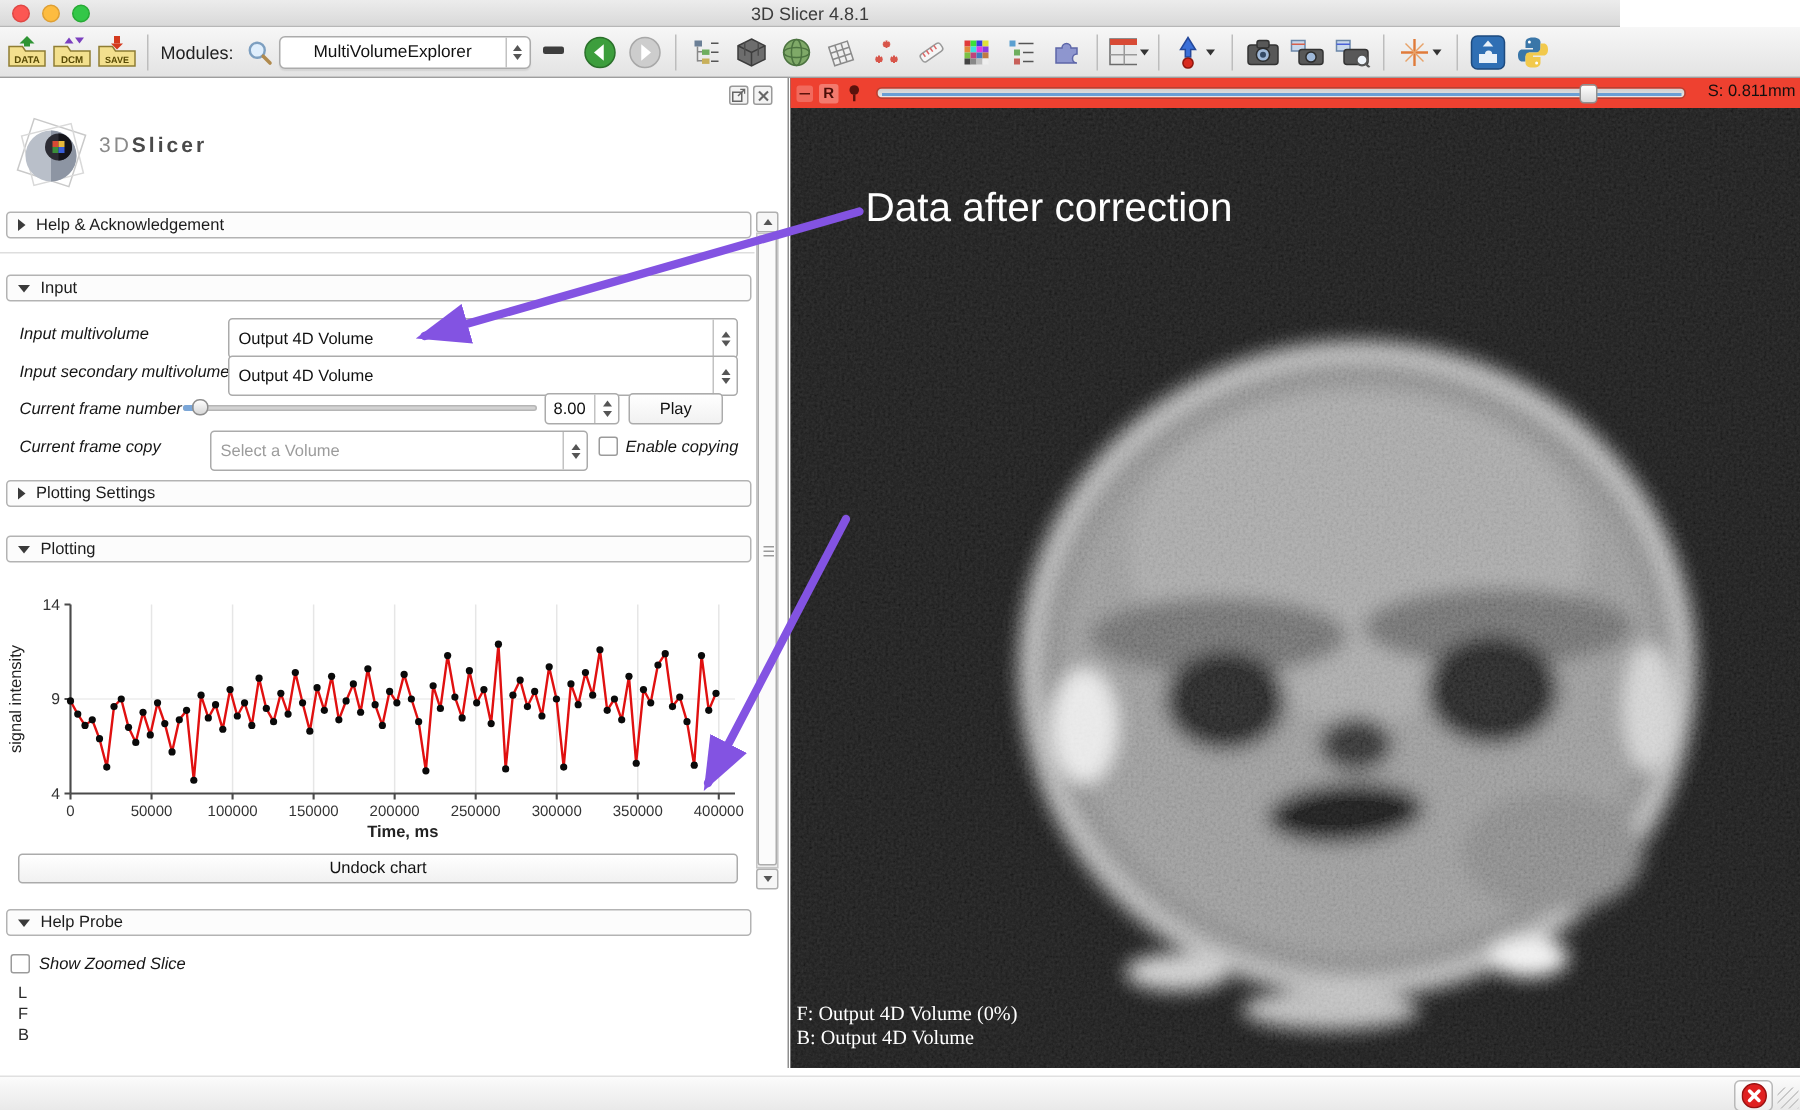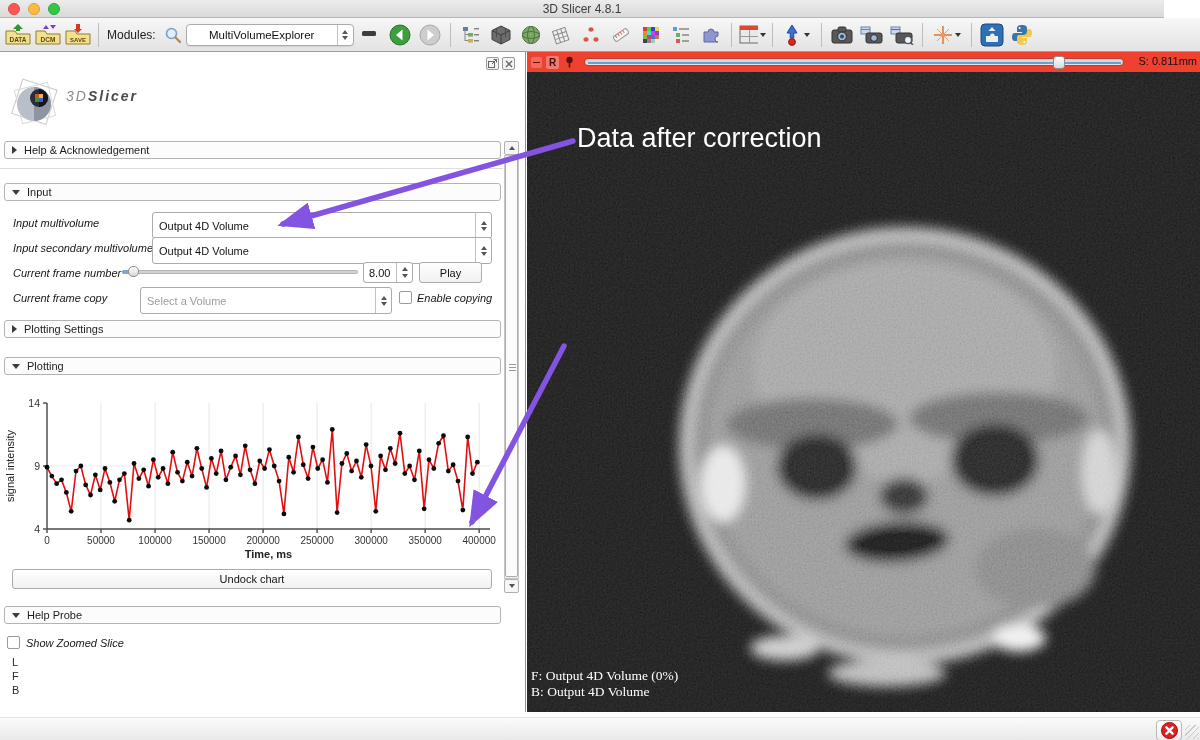--- a/index.html
+++ b/index.html
@@ -1,19 +1,19 @@
 <!DOCTYPE html>
 <html><head>
 <meta charset="utf-8">
 <style>
   * { box-sizing: border-box; margin: 0; padding: 0; }
   html,body { width:1200px; height:740px; overflow:hidden; }
   body { font-family:"Liberation Sans", sans-serif; background:#fff; position:relative; }
 
-  .titlebar { position:absolute; top:0; left:0; width:1164px; height:18px;
+  .titlebar { position:absolute; top:0; left:0; width:1080px; height:18px;
     background:linear-gradient(#ececec,#d9d9d9); border-bottom:1px solid #b7b7b7;
     display:flex; align-items:center; }
   .traffic { display:flex; gap:8px; margin-left:8px; }
   .tl { width:12px; height:12px; border-radius:50%; }
   .tl.red { background:#fc5753; border:1px solid #df4744; }
   .tl.yel { background:#fdbc40; border:1px solid #de9f34; }
   .tl.grn { background:#33c748; border:1px solid #27aa35; }
   .title { position:absolute; left:0; right:0; text-align:center; font-size:12px; color:#3c3c3c; top:2px; }
 
   .toolbar { position:absolute; top:18px; left:0; width:1200px; height:34px;
@@ -30,21 +30,21 @@
   .tri-up { width:0; height:0; border-left:3.5px solid transparent; border-right:3.5px solid transparent; border-bottom:4.5px solid #555; }
   .tri-dn { width:0; height:0; border-left:3.5px solid transparent; border-right:3.5px solid transparent; border-top:4.5px solid #555; }
   .caret { width:0; height:0; border-left:3.5px solid transparent; border-right:3.5px solid transparent; border-top:4.5px solid #333; margin-left:2px; }
 
   .main { position:absolute; top:52px; left:0; width:1200px; height:660px; }
 
   .left-panel { position:absolute; left:0; top:0; width:526px; height:660px; background:#fff; border-right:1px solid #8f8f8f; }
   .panel-icon { position:absolute; top:5px; width:13px; height:13px; border:1px solid #9a9a9a; border-radius:2px;
     background:#f3f3f3; display:flex; align-items:center; justify-content:center; font-size:9px; color:#555; }
 
-  .logo { position:absolute; left:6px; top:22px; display:flex; align-items:center;font-style:italic; }
+  .logo { position:absolute; left:6px; top:22px; display:flex; align-items:center; }
   .logo-mark { width:58px; height:58px; position:relative; }
   .logo-text { font-size:14px; letter-spacing:2px; margin-left:2px; margin-top:-14px;}
   .logo-text .g1 { color:#8a8a8a; } .logo-text .g2 { color:#4a4a4a; font-weight:bold; }
 
   .secbar { position:absolute; left:4px; width:497px; height:18px; border:1px solid #b3b3b3; border-radius:3px;
     background:#fcfcfc; display:flex; align-items:center; padding-left:7px; gap:7px; font-size:11px; color:#1c1c1c; }
   .arrow-r { width:0; height:0; border-top:4px solid transparent; border-bottom:4px solid transparent; border-left:5px solid #3a3a3a; }
   .arrow-d { width:0; height:0; border-left:4px solid transparent; border-right:4px solid transparent; border-top:5px solid #3a3a3a; }
 
   .flabel { position:absolute; font-size:11px; color:#161616;font-style:italic; }

